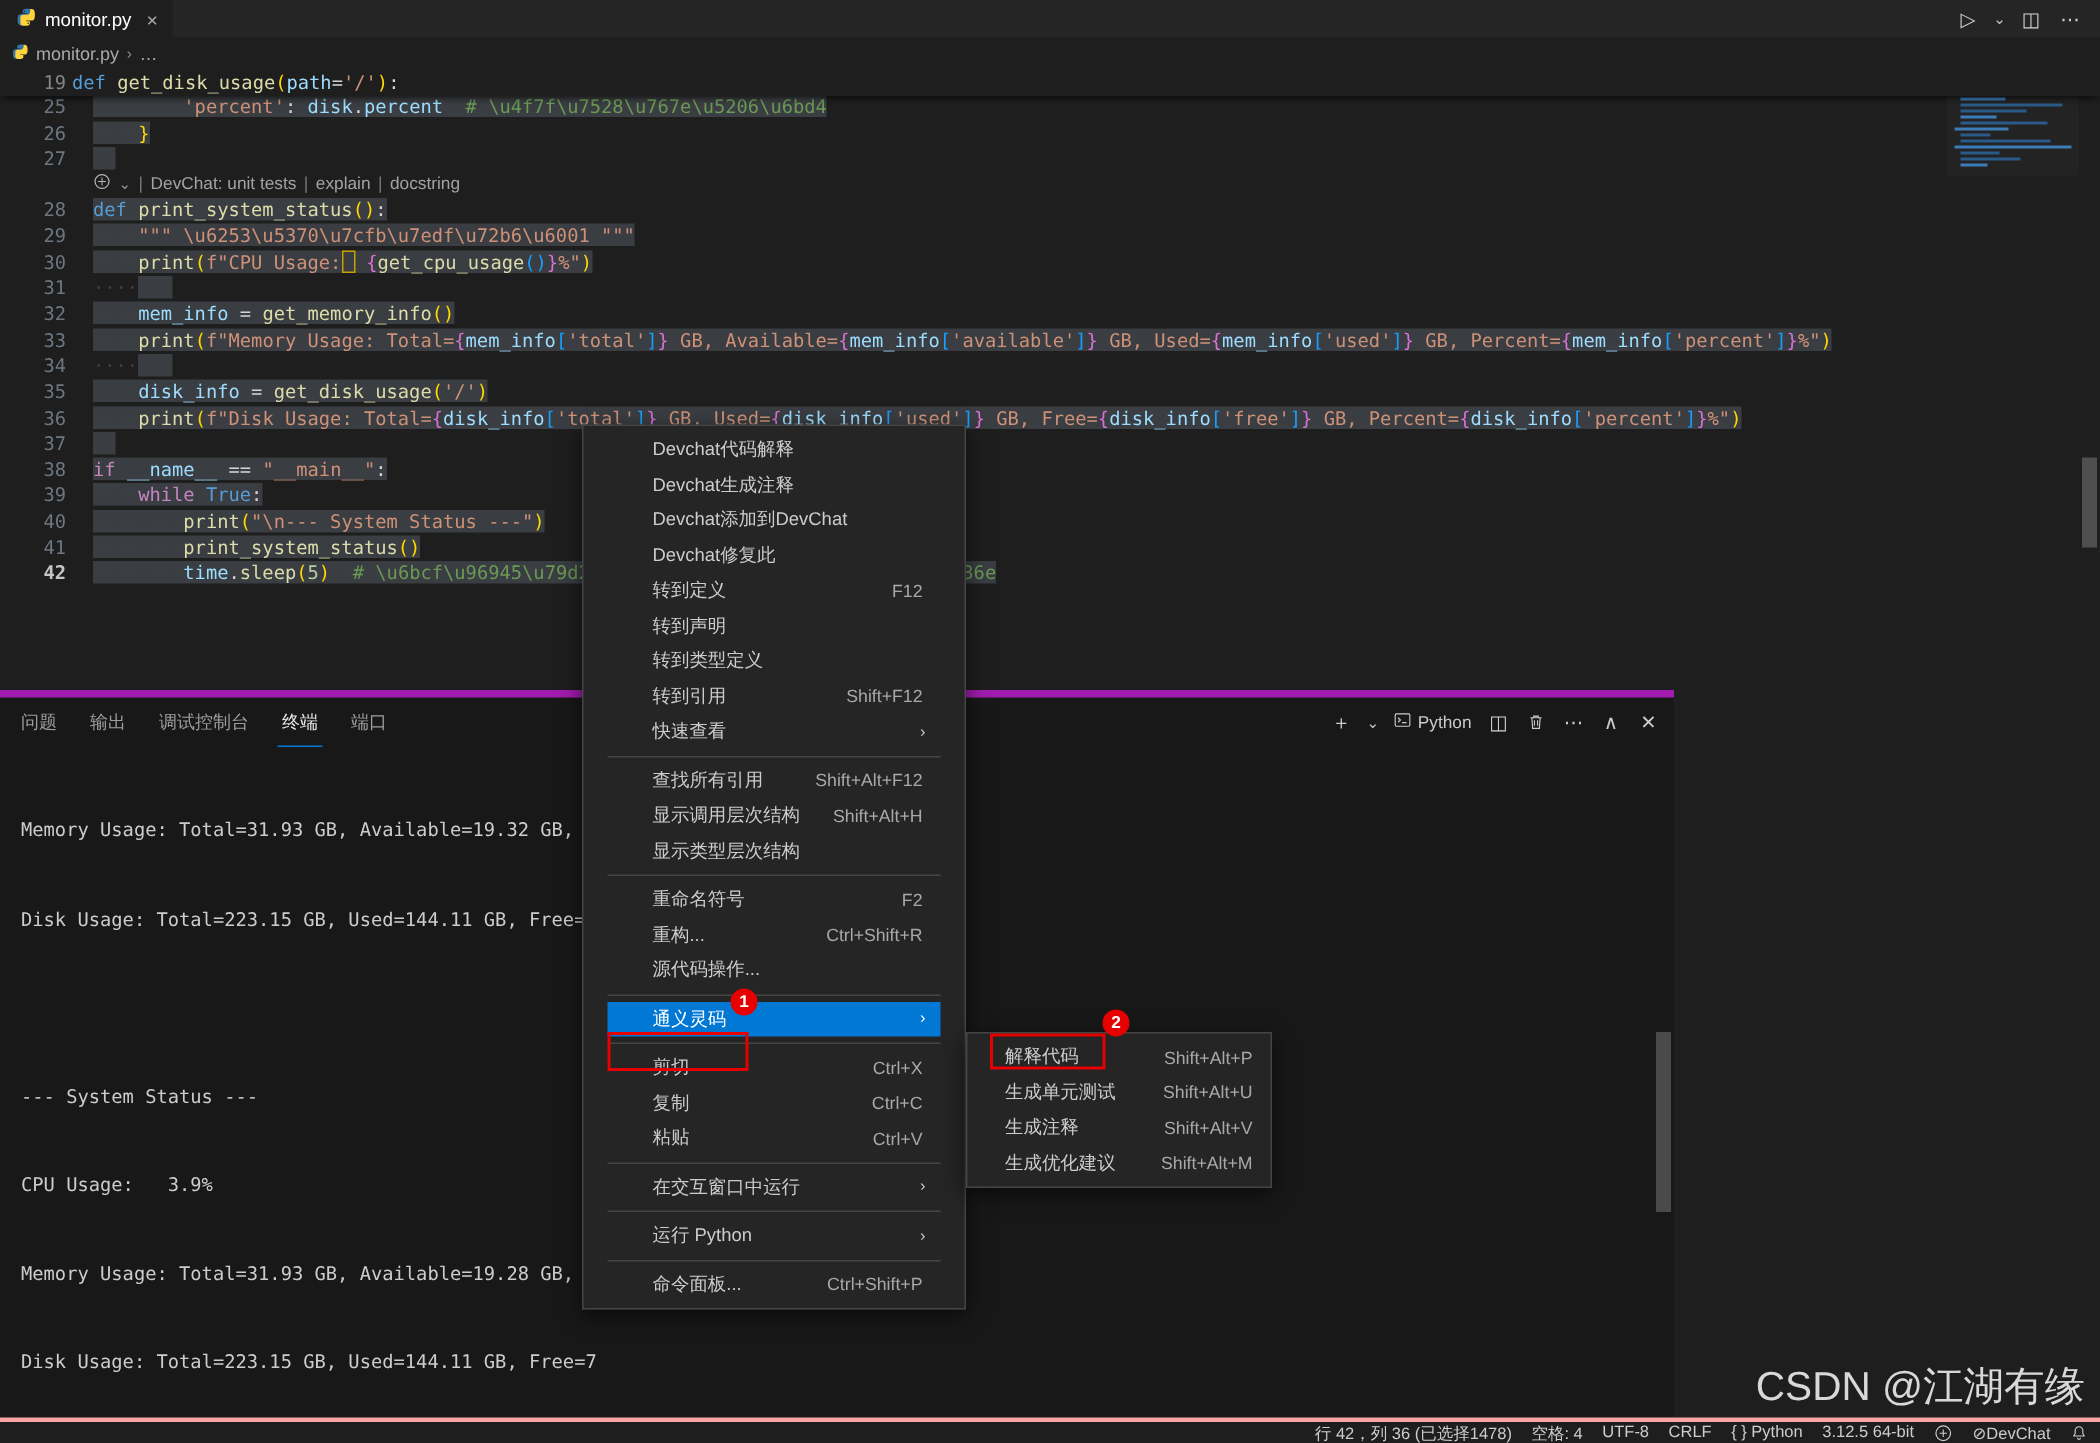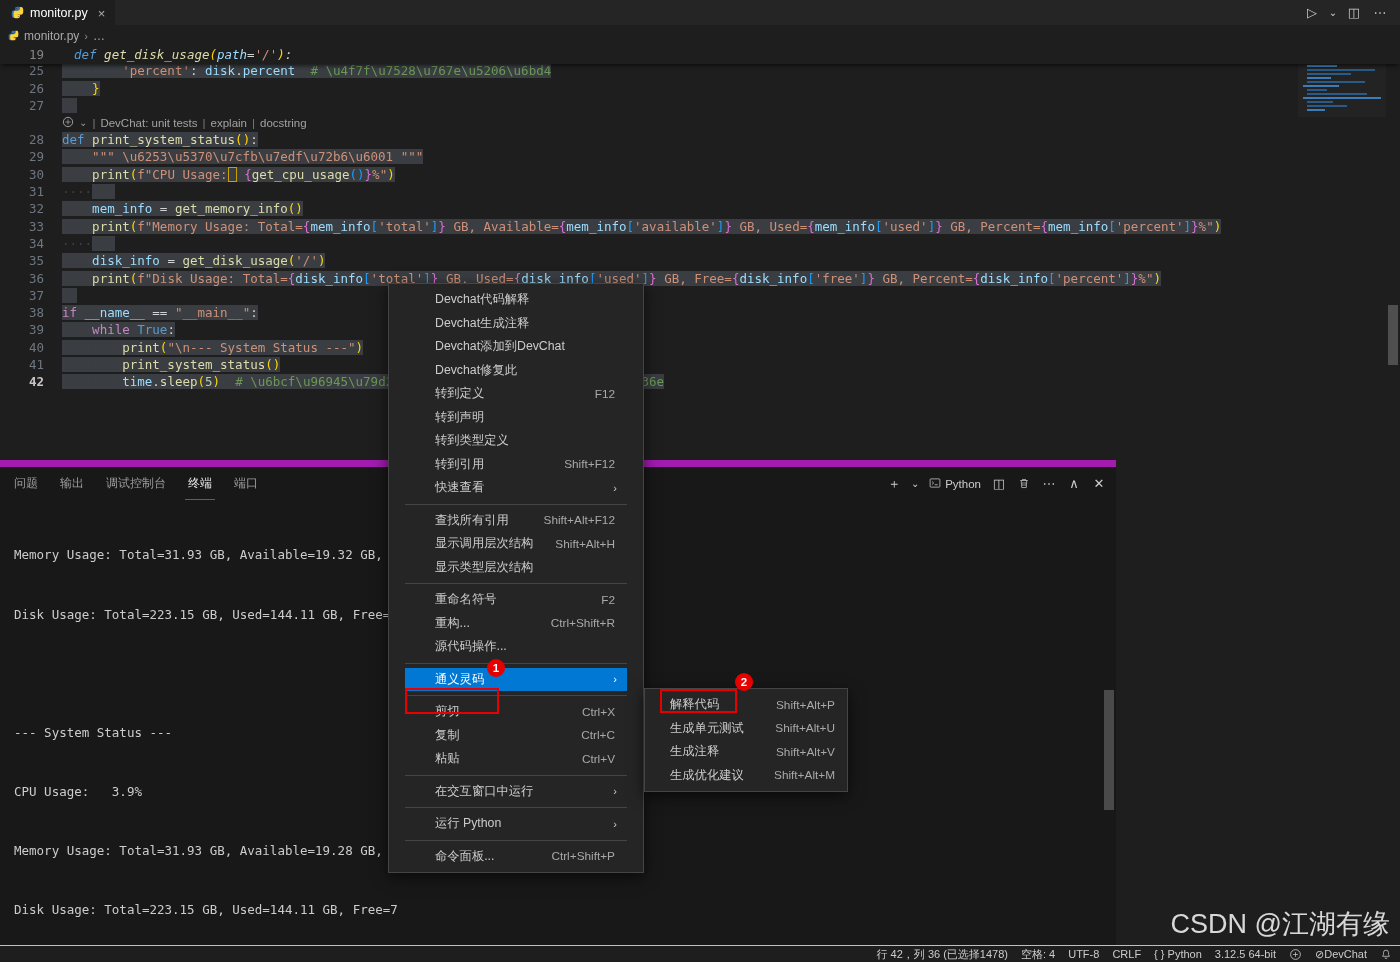--- a/index.html
+++ b/index.html
@@ -47,21 +47,21 @@
   .sticky {
     position: absolute; left: 0; top: 45px; width: 1400px; height: 19px;
     background: #1e1e1e; z-index: 6;
     box-shadow: 0 3px 5px -2px rgba(0,0,0,.75);
     font-family: "DejaVu Sans Mono", monospace; font-size: 12.5px;
   }
   .sticky .ln {
     position: absolute; left: 0; top: 0; width: 44px; text-align: right;
     color: #858585; line-height: 19px;
   }
-  .sticky .code { position: absolute; left: 74px; top: 0; line-height: 19px; white-space: pre; font-style: italic; }
+  .sticky .code { position: absolute; left: 48px; top: 0; line-height: 19px; white-space: pre; }
 
   
   .editor {
     position: absolute; left: 0; top: 45px; width: 1376px; height: 415px;
     background: #1e1e1e; overflow: hidden;
     font-family: "DejaVu Sans Mono", monospace; font-size: 12.5px;
   }
   .codeline { position: relative; height: 17.3px; white-space: pre; }
   .codeline .ln {
     position: absolute; left: 0; top: 0; width: 44px; text-align: right;
@@ -105,21 +105,21 @@
   .mm-line { position: absolute; height: 2px; background: #2a5a88; }
   .mm-line.b { background: #3c7cb8; }
   .scrollbar-v {
     position: absolute; right: 0; top: 45px; width: 14px; height: 415px; background: transparent;
   }
   .scrollbar-v .thumb { position:absolute; right:2px; top:260px; width:10px; height:60px; background:#4f4f4f; border-radius:0; }
 
   
   .panel {
     position: absolute; left: 0; top: 460px; width: 1116px; height: 485px;
-    background: #181818; border-top: 7px solid #a21caf;
+    background: #181818; border-top: 5px solid #a21caf;
   }
   .panel-tabs {
     height: 33px; display: flex; align-items: center; padding-left: 14px; gap: 22px;
     position: relative;
   }
   .ptab { font-size: 12px; color: #9d9d9d; height: 33px; line-height: 33px; position: relative; }
   .ptab.active { color: #e7e7e7; }
   .ptab.active::after {
     content: ""; position: absolute; left: -3px; right: -3px; bottom: 0; height: 1px; background: #0078d4;
   }
@@ -174,21 +174,21 @@
   .badge {
     position: absolute; width: 18px; height: 18px; border-radius: 50%;
     background: #e60000; color: #ffffff; font-size: 11.5px; font-weight: bold;
     display: flex; align-items: center; justify-content: center; z-index: 61;
     font-family: "Liberation Sans", sans-serif;
   }
 
   
   .statusbar {
     position: absolute; left: 0; bottom: 0; width: 1400px; height: 17px;
-    background: #1e1e1e; border-top: 1px solid #fca5a5;
+    background: #1e1e1e; border-top: 3px solid #fca5a5;
     display: flex; align-items: center; justify-content: flex-end;
     padding-right: 8px; gap: 13px; color: #cccccc; font-size: 11px;
   }
   .sitem { display: flex; align-items: center; gap: 3px; white-space: nowrap; }
 
   
   .watermark {
     position: absolute; right: 10px; bottom: 20px; z-index: 70;
     color: #e8e8e8; font-size: 27px; opacity: .92; white-space: nowrap;
     font-family: "Liberation Sans", sans-serif;

